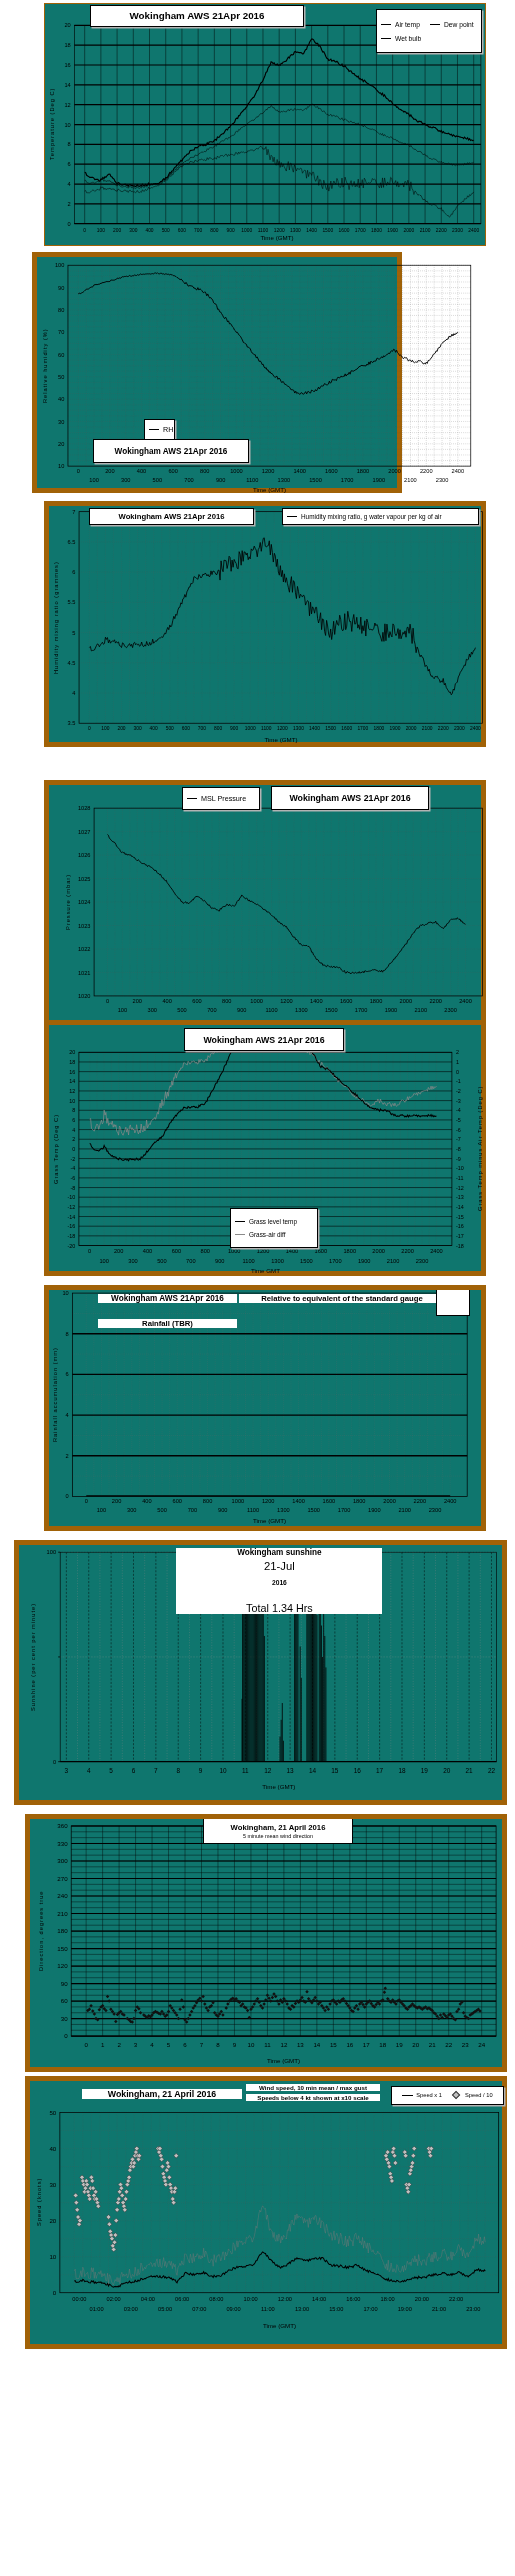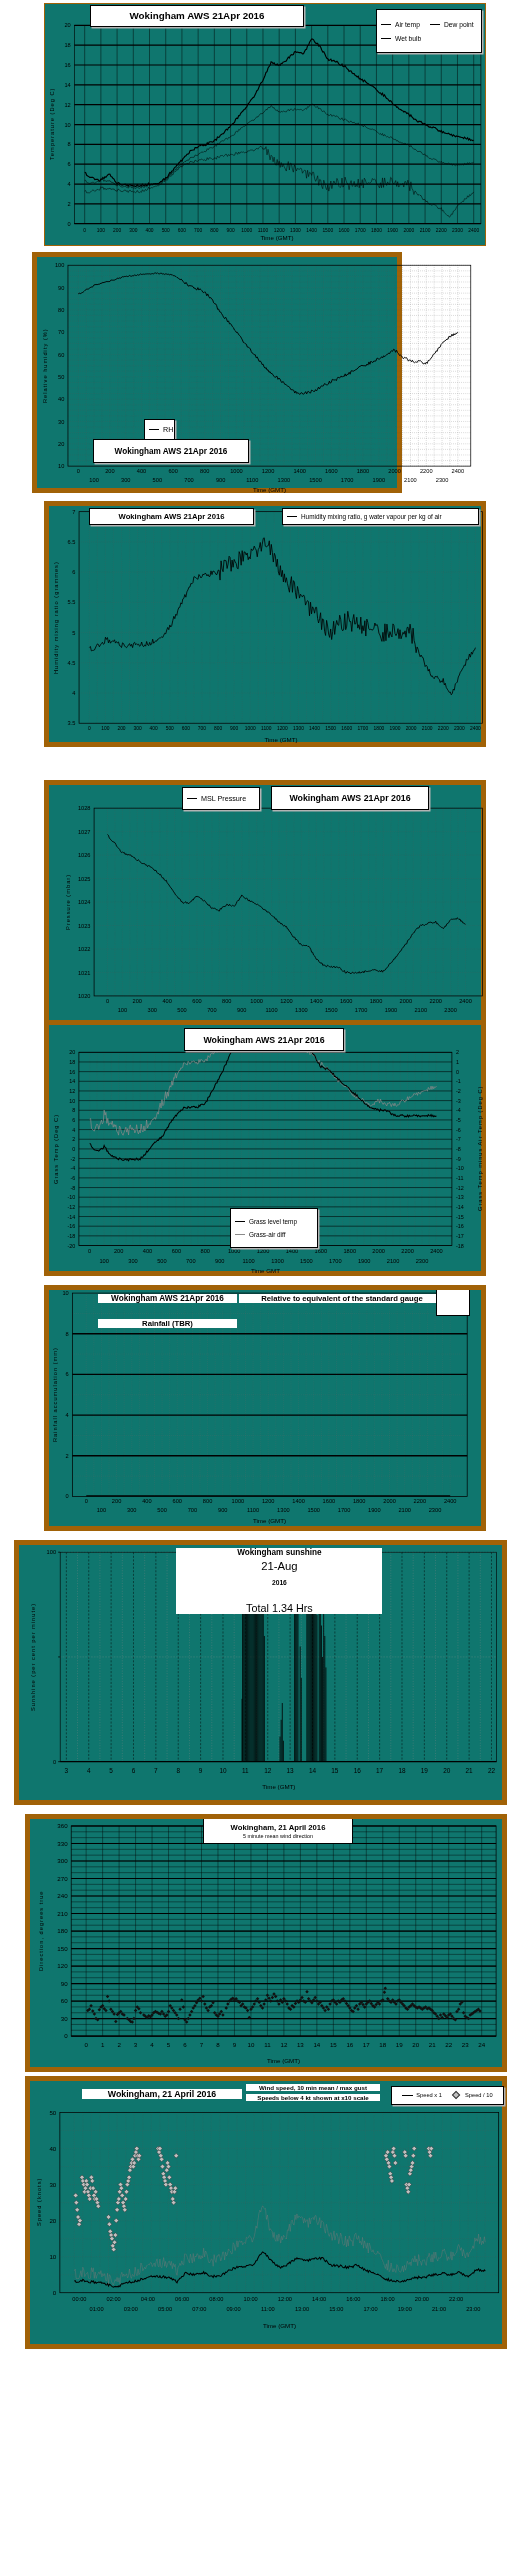--- a/index.html
+++ b/index.html
@@ -901,21 +901,21 @@
       <text x="657.1578947368421" y="443" font-size="12.5" text-anchor="middle" font-weight="normal">16</text>
       <text x="700.6315789473684" y="443" font-size="12.5" text-anchor="middle" font-weight="normal">17</text>
       <text x="744.1052631578947" y="443" font-size="12.5" text-anchor="middle" font-weight="normal">18</text>
       <text x="787.578947368421" y="443" font-size="12.5" text-anchor="middle" font-weight="normal">19</text>
       <text x="831.0526315789474" y="443" font-size="12.5" text-anchor="middle" font-weight="normal">20</text>
       <text x="874.5263157894736" y="443" font-size="12.5" text-anchor="middle" font-weight="normal">21</text>
       <text x="918" y="443" font-size="12.5" text-anchor="middle" font-weight="normal">22</text>
     </svg>
   <div class="plain" style="left:157px;top:3px;width:206px;">
     <div style="font-size:8.2px;font-weight:bold;">Wokingham sunshine</div>
-    <div style="font-size:11.3px;margin-top:3.1px;">21-Aug</div>
+    <div style="font-size:11.3px;margin-top:3.1px;">21-Jul</div>
     <div style="font-size:6.7px;font-weight:bold;margin-top:7.2px;">2016</div>
     <div style="font-size:10.8px;margin-top:16px;">Total 1.34 Hrs</div>
   </div>
   <div class="ytitle" style="left:10.3px;top:7.2px;height:210px;">Sunshine (per cent per minute)</div>
   <div class="xtitle" style="left:41px;top:238px;width:437px;">Time (GMT)</div>
 </div>
 
 <div class="panel" style="left:25px;top:1814px;width:482px;height:258px;">
   <svg id="s7" width="480" height="256" viewBox="0 0 932 496">
       <clipPath id="s7c">

